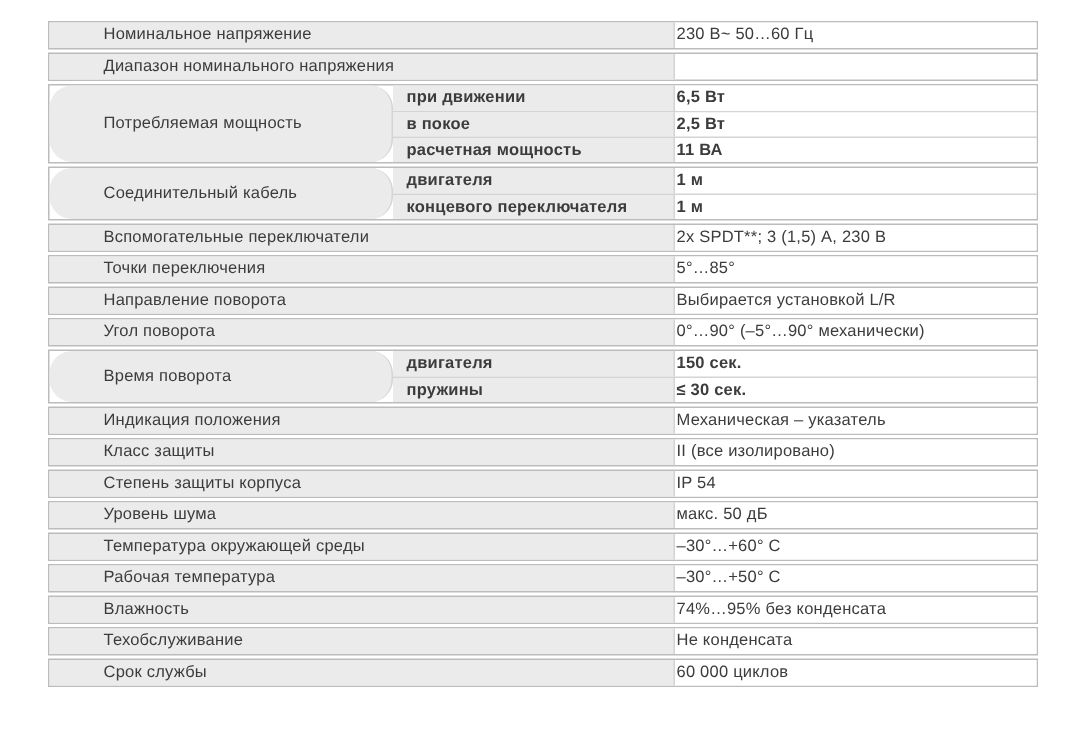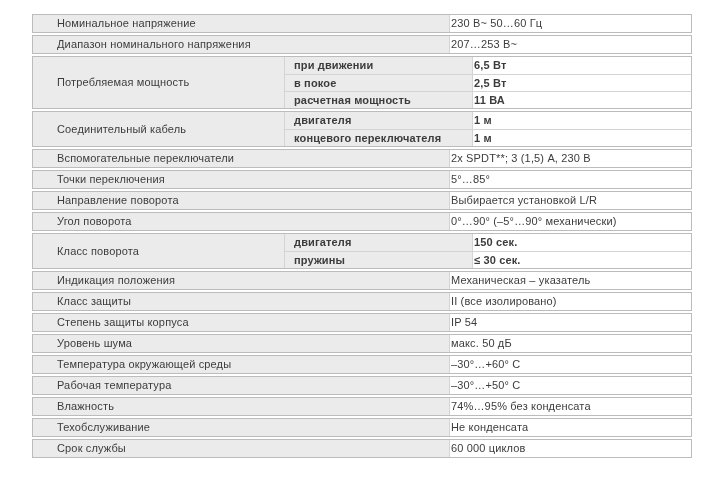--- a/index.html
+++ b/index.html
@@ -29,24 +29,24 @@
     color: var(--text, #3c3c3c);
     letter-spacing: 0.15px;
     display: flex;
     align-items: center;
     white-space: nowrap;
     overflow: hidden;
   }
   .label-cell {
     background: var(--label-bg, #ebebeb);
     border-right: 1px solid var(--border-inner, #d2d2d2);
-    padding-left: 24px;
+    padding-left: 36px;
   }
   .label-wide  { width: 417px; }
-  .label-narrow{ width: 252px; }
+  .label-narrow{ width: 229px; border-radius: 15px; }
   .subrows { flex: 1; display: flex; flex-direction: column; }
   .subrow  { display: flex; height: 17px; font-weight: bold; }
   .subrow + .subrow { border-top: 1px solid var(--border-inner, #d2d2d2); justify-content: space-between; }
   .sublabel-cell {
     width: 188px;
     background: var(--label-bg, #ebebeb);
     border-right: 1px solid var(--border-inner, #d2d2d2);
     padding-left: 9px;
   }
   .value-cell {
@@ -62,21 +62,20 @@
 <body>
 
 <div class="canvas">
   <div class="spec-table" id="spec-table">
       <div class="row-group">
         <div class="cell label-cell label-wide">Номинальное напряжение</div>
         <div class="cell value-cell">230 В~ 50…60 Гц</div>
       </div>
       <div class="row-group">
         <div class="cell label-cell label-wide">Диапазон номинального напряжения</div>
-        <div class="cell value-cell">207…253 В~</div>
       </div>
       <div class="row-group multi">
         <div class="cell label-cell label-narrow">Потребляемая мощность</div>
         <div class="subrows">
           <div class="subrow">
             <div class="cell sublabel-cell">при движении</div>
             <div class="cell value-cell">6,5 Вт</div>
           </div>
           <div class="subrow">
             <div class="cell sublabel-cell">в покое</div>
@@ -111,21 +110,21 @@
       </div>
       <div class="row-group">
         <div class="cell label-cell label-wide">Направление поворота</div>
         <div class="cell value-cell">Выбирается установкой L/R</div>
       </div>
       <div class="row-group">
         <div class="cell label-cell label-wide">Угол поворота</div>
         <div class="cell value-cell">0°…90° (–5°…90° механически)</div>
       </div>
       <div class="row-group multi">
-        <div class="cell label-cell label-narrow">Класс поворота</div>
+        <div class="cell label-cell label-narrow">Время поворота</div>
         <div class="subrows">
           <div class="subrow">
             <div class="cell sublabel-cell">двигателя</div>
             <div class="cell value-cell">150 сек.</div>
           </div>
           <div class="subrow">
             <div class="cell sublabel-cell">пружины</div>
             <div class="cell value-cell">≤ 30 сек.</div>
           </div>
         </div>

